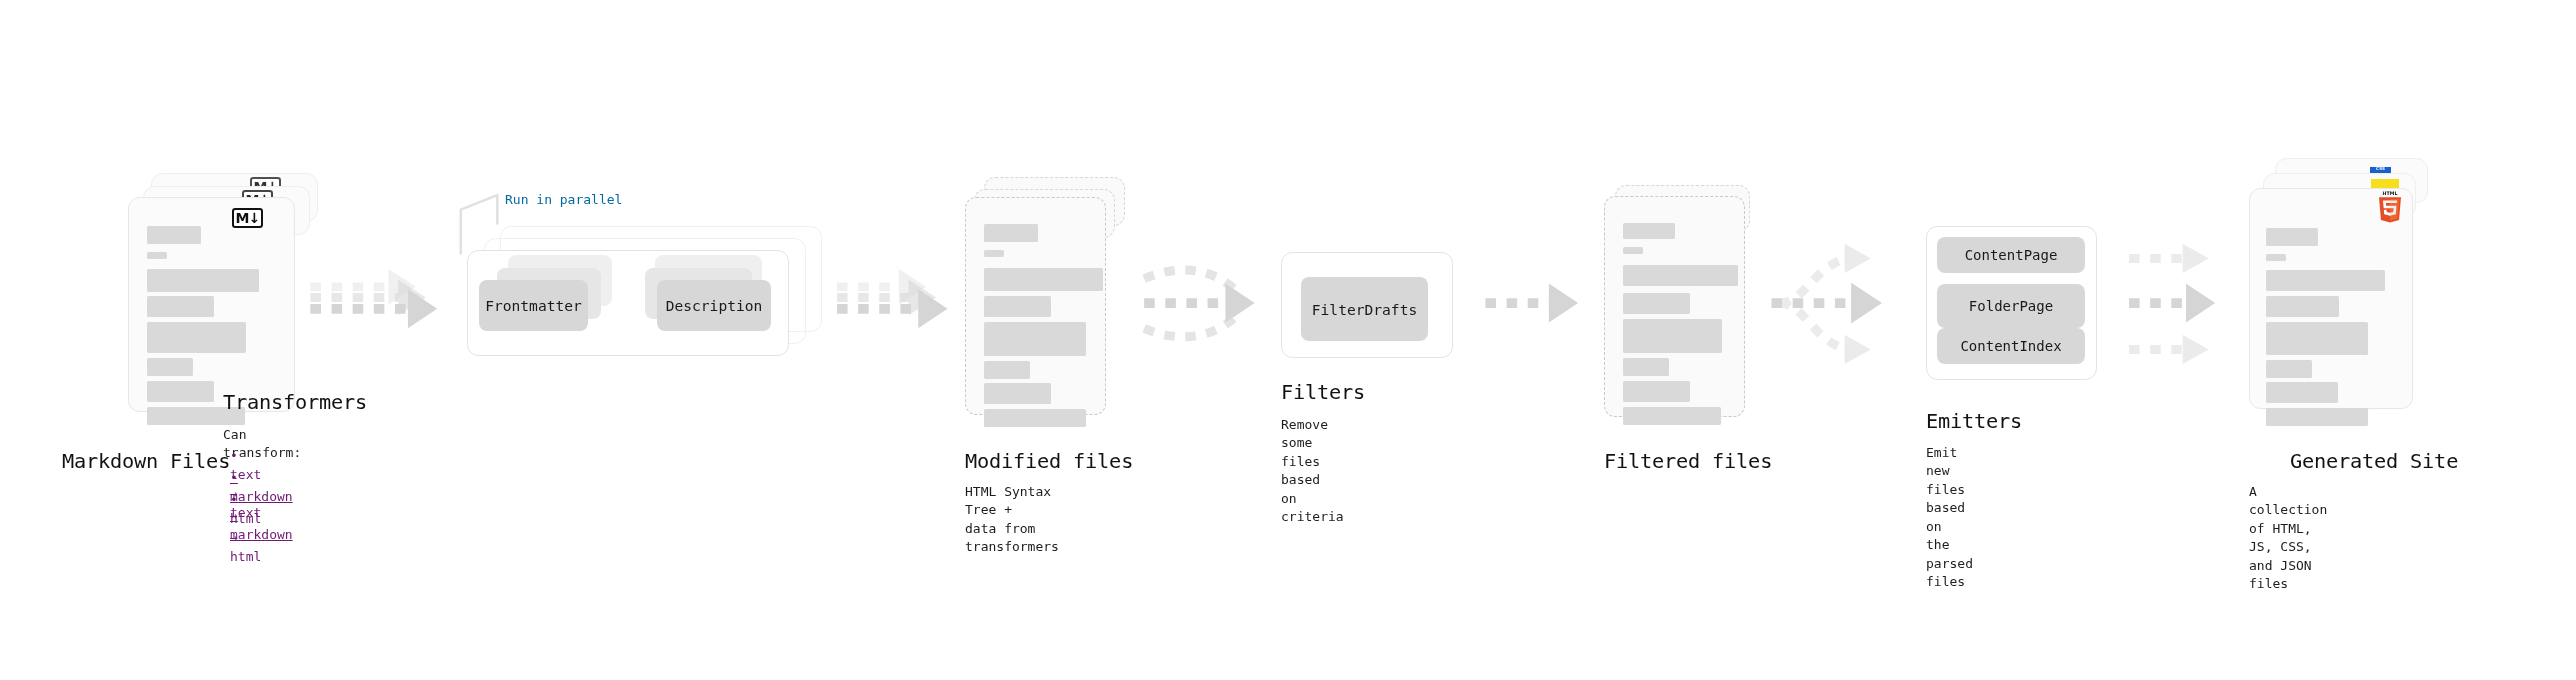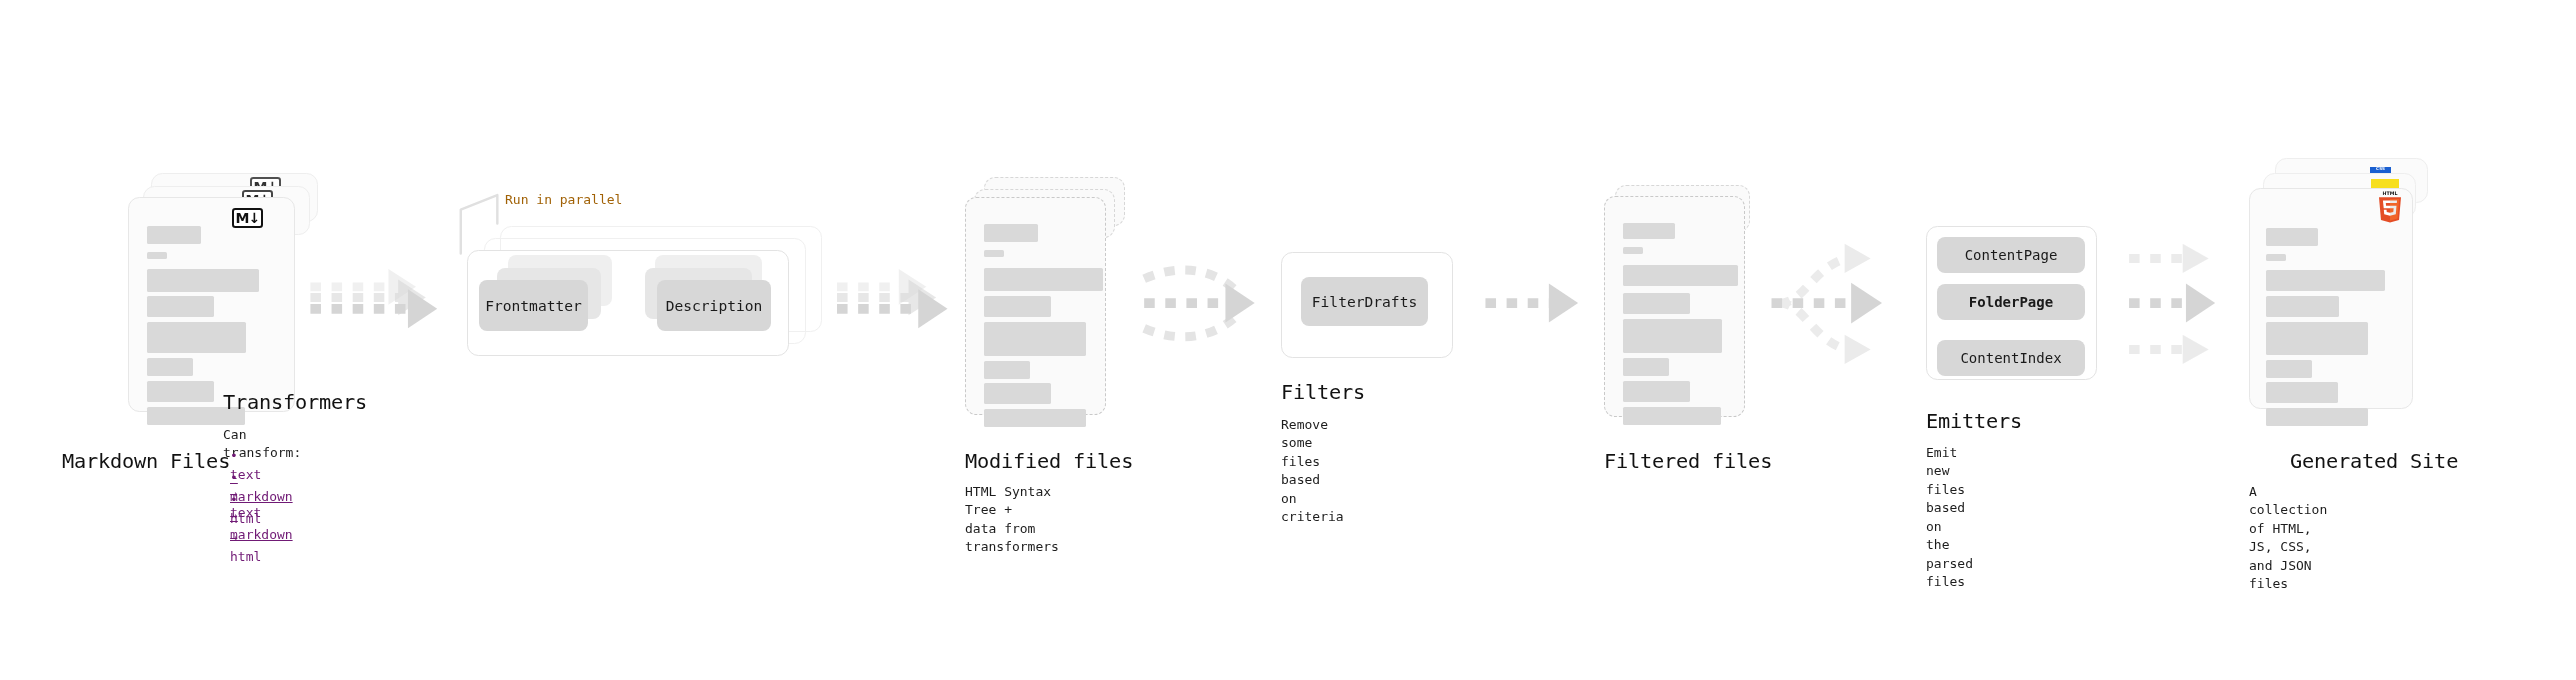--- a/index.html
+++ b/index.html
@@ -125,21 +125,21 @@
   .sub {
     position: absolute;
     font-size: 13px;
     color: #1d1d1d;
     line-height: 1.42;
     white-space: pre-line;
   }
   .runlabel {
     position: absolute;
     font-size: 13px;
-    color: #a16207;
+    color: #0369a1;
     white-space: nowrap;
   }
   .bullets {
     position: absolute;
     font-size: 13px;
     color: #701a75;
     line-height: 1.45;
     white-space: pre-line;
   }
 
@@ -303,21 +303,21 @@
       <div class="skel" style="left:18px; top:211px; width:102px; height:18px;"></div>
     </div>
 
     <div class="title" style="left:965px; top:449px;">Modified files</div>
     <div class="sub" style="left:965px; top:483px;">HTML Syntax Tree +
 data from transformers</div>
   </div>
 
   <div class="node">
     <div class="pbox" style="left:1281px; top:252px; width:172px; height:106px;"></div>
-    <div class="chip" style="left:1301px; top:277px; width:127px; height:49px; font-size:14.6px;">FilterDrafts</div>
+    <div class="chip" style="left:1301px; top:277px; width:127px; height:64px; font-size:14.6px;">FilterDrafts</div>
 
     <div class="title" style="left:1281px; top:380px;">Filters</div>
     <div class="sub" style="left:1281px; top:416px;">Remove some files based
 on criteria</div>
   </div>
 
   <div class="node">
     <div class="ghost dashed" style="left:1615px; top:185px; width:135px; height:47px;"></div>
 
     <div class="doc dashed" style="left:1604px; top:196px; width:141px; height:221px;">
@@ -330,22 +330,22 @@
       <div class="skel" style="left:18px; top:184px; width:67px; height:21px;"></div>
       <div class="skel" style="left:18px; top:210px; width:98px; height:18px;"></div>
     </div>
 
     <div class="title" style="left:1604px; top:449px;">Filtered files</div>
   </div>
 
   <div class="node">
     <div class="pbox" style="left:1926px; top:226px; width:171px; height:154px;"></div>
     <div class="chip" style="left:1937px; top:237px; width:148px; height:36px; font-size:14px;">ContentPage</div>
-    <div class="chip" style="left:1937px; top:284px; width:148px; height:36px; font-size:14px;font-weight:bold;">FolderPage</div>
-    <div class="chip" style="left:1937px; top:340px; width:148px; height:36px; font-size:14px;">ContentIndex</div>
+    <div class="chip" style="left:1937px; top:284px; width:148px; height:44px; font-size:14px;">FolderPage</div>
+    <div class="chip" style="left:1937px; top:328px; width:148px; height:36px; font-size:14px;">ContentIndex</div>
 
     <div class="title" style="left:1926px; top:409px;">Emitters</div>
     <div class="sub" style="left:1926px; top:444px;">Emit new files based on
 the parsed files</div>
   </div>
 
   <div class="node">
     <div class="ghost" style="left:2275px; top:158px; width:153px; height:45px;"></div>
     <div class="css-badge" style="left:2370px; top:167px;">CSS</div>
 

